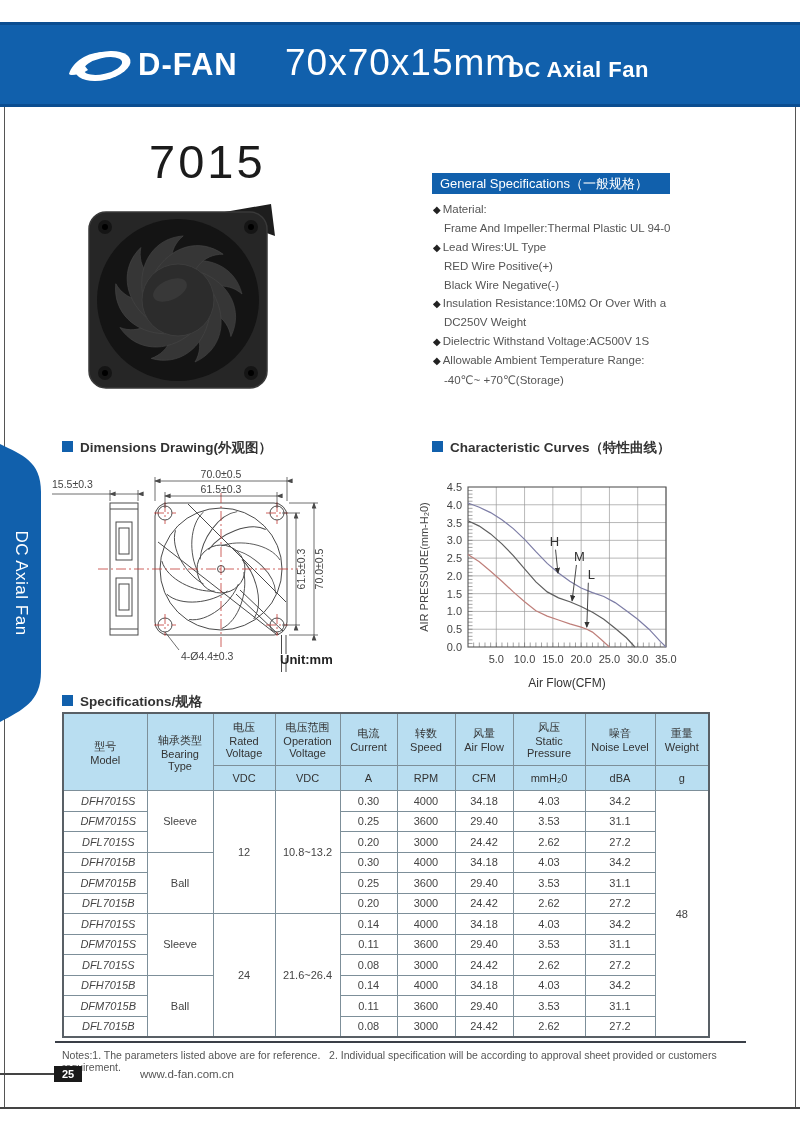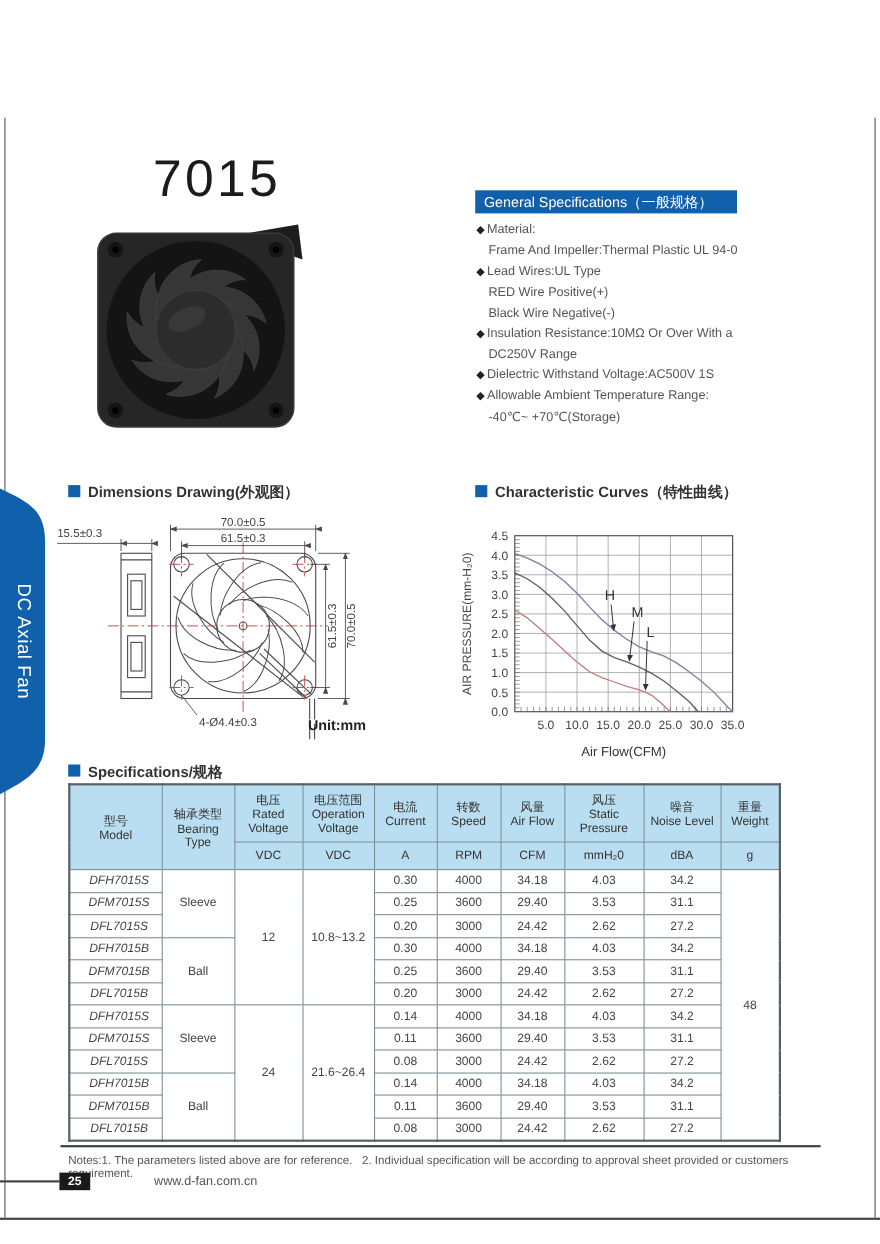--- a/index.html
+++ b/index.html
@@ -13,21 +13,21 @@
   .hdr-brand{position:absolute;left:138px;top:22px;color:#fff;font-size:31px;font-weight:bold;letter-spacing:1px;}
   .hdr-title{position:absolute;left:285px;top:17px;color:#fff;font-size:37px;font-weight:normal;letter-spacing:1px;}
   .hdr-sub{position:absolute;left:508px;top:32px;color:#fff;font-size:22px;font-weight:bold;letter-spacing:.5px;}
 
   
   .bl{position:absolute;background:#555;}
   .side-tab-svg{position:absolute;left:0;top:438px;}
   .side-tab-label{position:absolute;left:-80px;top:572px;width:200px;height:22px;text-align:center;
      color:#fff;font-size:17px;letter-spacing:.5px;transform:rotate(90deg);}
 
-  .big-model{position:absolute;left:139px;top:134px;font-size:47px;color:#1b1b1b;letter-spacing:3px;}
+  .big-model{position:absolute;left:149px;top:134px;font-size:47px;color:#1b1b1b;letter-spacing:3px;}
 
   
   .gs-bar{position:absolute;left:432px;top:173px;width:238px;height:21px;background:#1160ac;
           color:#fff;font-size:13px;line-height:21px;padding-left:8px;box-sizing:border-box;}
   .gs-list{position:absolute;left:433px;top:200px;width:345px;font-size:11.5px;color:#555;}
   .gs-list .li{line-height:18.4px;white-space:nowrap;}
   .gs-list .li .dia{color:#222;font-size:10px;margin-right:2px;}
   .gs-list .li.cont{padding-left:11px;}
 
   
@@ -58,20 +58,31 @@
   .pg-box{position:absolute;left:54px;top:1066px;width:28px;height:16px;background:#1a1a1a;color:#fff;
           font-size:11px;font-weight:bold;text-align:center;line-height:16px;}
   .site{position:absolute;left:92px;top:1068px;font-size:11.5px;color:#555;margin-left:48px;}
   .bottom-rule{position:absolute;left:0;top:1107px;width:800px;height:2px;background:#444;}
 </style>
 </head>
 <body>
 
 <div id="page">
 
+  <div class="hdr">
+    <svg class="hdr-logo" viewBox="0 0 66 46">
+      <ellipse cx="35" cy="23" rx="28" ry="14" fill="#ffffff" transform="rotate(-13 35 23)"></ellipse>
+      <ellipse cx="35" cy="23" rx="19.5" ry="8" fill="#1160ac" transform="rotate(-13 35 23)"></ellipse>
+      <path d="M1,31 C5,18 20,8 40,9 C26,13 14,20 10,29 C7,32 3,33 1,31 Z" fill="#ffffff"></path>
+      <path d="M1,31 C8,29 13,26 16,22 L20,27 C14,31 7,33 1,31 Z" fill="#ffffff"></path>
+    </svg>
+    <div class="hdr-brand">D-FAN</div>
+    <div class="hdr-title">70x70x15mm</div>
+    <div class="hdr-sub">DC Axial Fan</div>
+  </div>
 
   <div class="bl" style="left:4px;top:107px;width:1px;height:1000px;"></div>
   <div class="bl" style="left:795px;top:107px;width:1px;height:1000px;"></div>
   <div class="bottom-rule"></div>
 
   <svg class="side-tab-svg" width="46" height="290" viewBox="0 0 46 290">
     <path d="M0,6 C22,17 41,23 41,54 L41,234 C41,264 22,272 0,284 L0,6 Z" fill="#1160ac"></path>
   </svg>
   <div class="side-tab-label">DC Axial Fan</div>
 
@@ -105,21 +116,21 @@
   </svg>
 
   <div class="gs-bar">General Specifications（一般规格）</div>
   <div class="gs-list" id="gs-list">
       <div class="li"><span class="dia">◆</span>Material:</div>
       <div class="li cont">Frame And Impeller:Thermal Plastic UL 94-0</div>
       <div class="li"><span class="dia">◆</span>Lead Wires:UL Type</div>
       <div class="li cont">RED Wire Positive(+)</div>
       <div class="li cont">Black Wire Negative(-)</div>
       <div class="li"><span class="dia">◆</span>Insulation Resistance:10MΩ Or Over With a</div>
-      <div class="li cont">DC250V Range</div>
+      <div class="li cont">DC250V Weight</div>
       <div class="li"><span class="dia">◆</span>Dielectric Withstand Voltage:AC500V 1S</div>
       <div class="li"><span class="dia">◆</span>Allowable Ambient Temperature Range:</div>
       <div class="li cont">-40℃~ +70℃(Storage)</div>
     </div>
 
   <div class="sec" style="left:62px;top:439px;">
     <span class="sq"></span><span>Dimensions Drawing(外观图）</span>
   </div>
   <div class="sec" style="left:432px;top:439px;">
     <span class="sq"></span><span>Characteristic Curves（特性曲线）</span>

